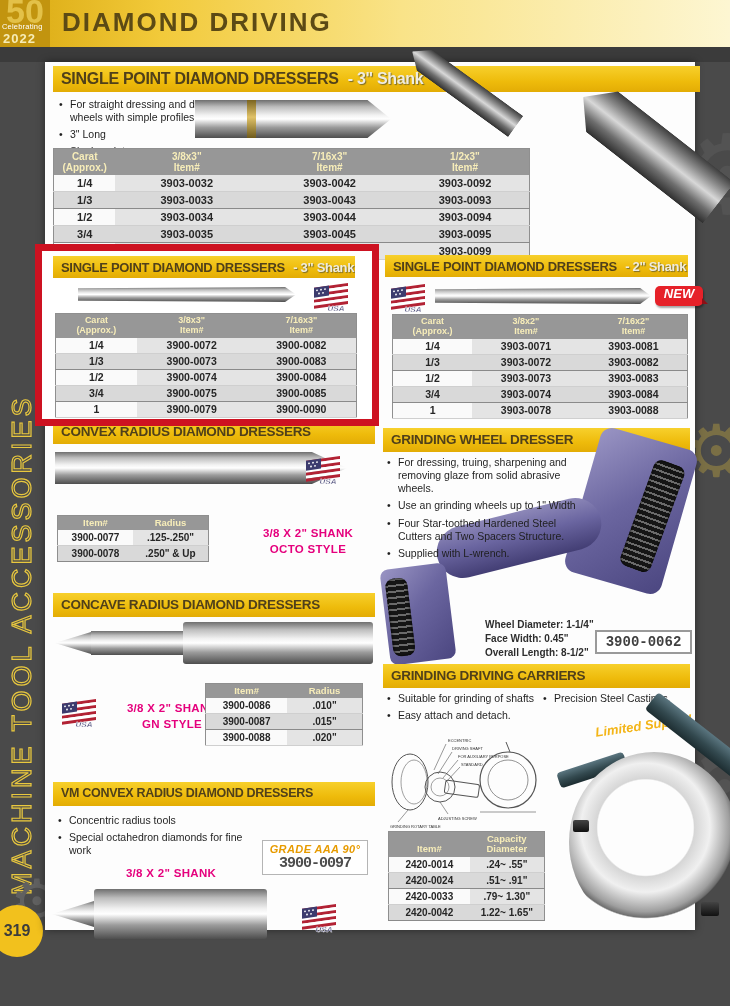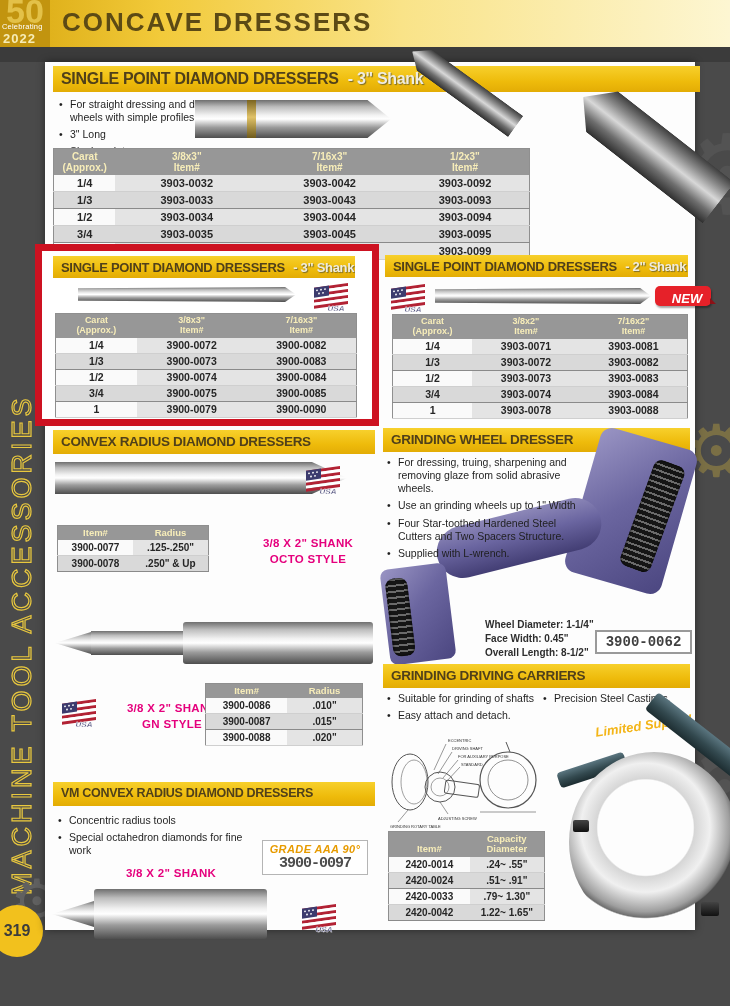--- a/index.html
+++ b/index.html
@@ -52,21 +52,21 @@
   .metal{background:linear-gradient(180deg,#6f6f6f 0%,#bdbdbd 18%,#f2f2f2 40%,#ffffff 50%,#9c9c9c 72%,#4e4e4e 100%);}
   .metal-dark{background:linear-gradient(180deg,#3c3c3c 0%,#8a8a8a 25%,#d8d8d8 48%,#6e6e6e 75%,#2e2e2e 100%);}
   .rod-point-right{clip-path:polygon(0 0,88% 0,100% 50%,88% 100%,0 100%);}
   .rod-thin-right{clip-path:polygon(0 8%,95% 0,100% 50%,95% 100%,0 92%);}
   .photo{position:absolute;}
 
   
   .highlight-box{position:absolute;left:35px;top:244px;width:330px;height:168px;border:7px solid #cd1221;background:#fff;z-index:6;}
 
   .new-badge{position:absolute;background:#e62129;color:#fff;font-style:italic;font-weight:bold;font-size:13px;
-    border-radius:5px;display:flex;align-items:flex-end;justify-content:center;box-shadow:1px 2px 2px rgba(0,0,0,.35);padding-left:8px;}
+    border-radius:5px;display:flex;align-items:flex-start;justify-content:center;box-shadow:1px 2px 2px rgba(0,0,0,.35);}
   .new-badge::after{content:"";position:absolute;right:-5px;bottom:2px;border-style:solid;border-width:6px 0 0 6px;border-color:transparent transparent transparent #8d1016;}
 
   .item-box{position:absolute;border:2px solid #9a9a9a;background:#fff;color:#3f3f3f;font-weight:bold;
     font-family:"Liberation Mono",monospace;text-align:center;letter-spacing:0px;}
   .grade-box{position:absolute;border:1px solid #b5b5b5;background:#fff;text-align:center;padding:2px 2px;}
   .grade-line{color:#e79b00;font-style:italic;font-weight:bold;font-size:11px;letter-spacing:.4px;}
   .grade-num{font-family:"Liberation Mono",monospace;font-weight:bold;font-size:15px;color:#4c4c4c;letter-spacing:-1px;}
   .specs{position:absolute;font-size:10px;font-weight:bold;color:#2e2e2e;line-height:1.4;}
   .limited{position:absolute;color:#f3b518;font-style:italic;font-weight:bold;font-size:13px;transform:rotate(-8deg);text-shadow:.5px .5px 0 #fff;}
   .flag{position:absolute;width:40px;height:32px;}
@@ -88,21 +88,21 @@
 <body>
 
 <div id="page">
 
   <div class="top-header">
     <div class="logo-block">
       <span class="logo-50">50</span>
       <span class="logo-celebrating">Celebrating</span>
       <span class="logo-year">2022</span>
     </div>
-    <div class="page-title">CONCAVE DRESSERS</div>
+    <div class="page-title">DIAMOND DRIVING</div>
   </div>
   <div class="dark-band"></div>
 
   <div class="sidebar-text">MACHINE TOOL ACCESSORIES</div>
   <div class="page-gear">⚙</div>
   <div class="page-number-circle">
     <span>319</span>
   </div>
 
   <div class="margin-gear" style="left:678px;top:120px;font-size:110px;color:rgba(255,255,255,.05);">⚙</div>
@@ -343,21 +343,21 @@
             <tr>
               <td>1</td>
               <td>3903-0078</td>
               <td>3903-0088</td>
             </tr>
           </tbody>
         </table>
     </div>
   </div>
 
-  <div class="sec" style="left:52px;top:430px;width:323px;height:158px;">
+  <div class="sec" style="left:52px;top:420px;width:323px;height:158px;">
     <div class="sec-header" style="left:1px;top:0;width:322px;height:24px;font-size:13.5px;">
       <span>CONVEX RADIUS DIAMOND DRESSERS</span>
     </div>
     <div class="photo metal rod-point-right" style="left:3px;top:32px;width:292px;height:32px;"></div>
     <svg class="flag" style="left:252px;top:34px;" viewBox="0 0 40 32">
       <g transform="skewY(-8) translate(0,7)">
         <rect x="2" y="0" width="34" height="3" fill="#b22234"></rect>
           <rect x="2" y="3" width="34" height="3" fill="#fff"></rect>
         <rect x="2" y="6" width="34" height="3" fill="#b22234"></rect>
           <rect x="2" y="9" width="34" height="3" fill="#fff"></rect>
@@ -429,20 +429,23 @@
       <div>Wheel Diameter: 1-1/4"</div>
       <div>Face Width: 0.45"</div>
       <div>Overall Length: 8-1/2"</div>
     </div>
     <div class="item-box" style="left:212px;top:202px;width:93px;height:20px;font-size:14px;line-height:20px;">
       <span>3900-0062</span>
     </div>
   </div>
 
   <div class="sec" style="left:52px;top:593px;width:323px;height:164px;">
+    <div class="sec-header" style="left:1px;top:0;width:322px;height:24px;font-size:13.5px;">
+      <span>CONCAVE RADIUS DIAMOND DRESSERS</span>
+    </div>
     <div class="photo" style="left:3px;top:28px;width:318px;height:44px;display:flex;align-items:center;">
       <div class="metal" style="width:36px;height:22px;clip-path:polygon(100% 0,0 50%,100% 100%);"></div>
       <div class="metal" style="width:92px;height:24px;"></div>
       <div class="metal" style="flex:1;height:42px;border-radius:3px;"></div>
     </div>
     <svg class="flag" style="left:8px;top:104px;" viewBox="0 0 40 32">
       <g transform="skewY(-8) translate(0,7)">
         <rect x="2" y="0" width="34" height="3" fill="#b22234"></rect>
           <rect x="2" y="3" width="34" height="3" fill="#fff"></rect>
         <rect x="2" y="6" width="34" height="3" fill="#b22234"></rect>

